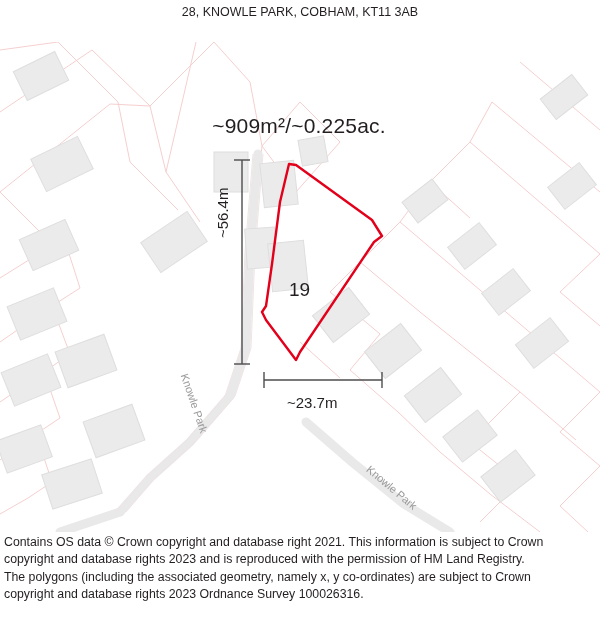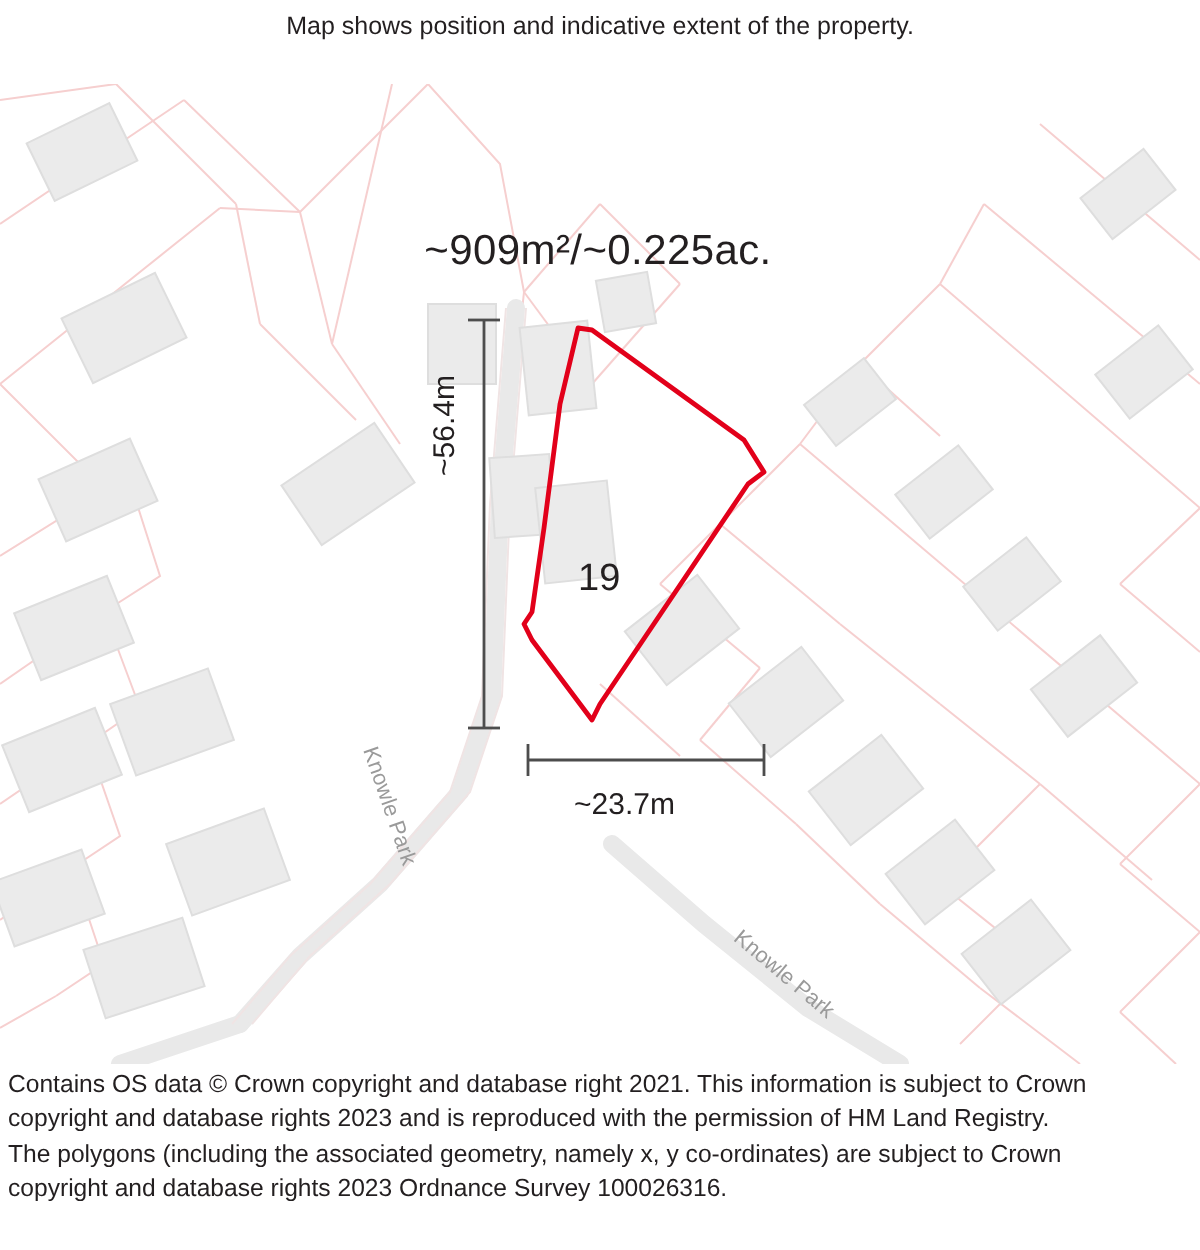--- a/index.html
+++ b/index.html
@@ -110,21 +110,21 @@
     color: #231f20;
   }
   .footer p {
     margin: 0;
   }
 </style>
 </head>
 <body>
 
 <div class="header">
-  <div class="subtitle">Map shows position and indicative extent of the property.</div>
+  <div class="title">28, KNOWLE PARK, COBHAM, KT11 3AB</div>
 </div>
 
 <div class="map-wrap">
 
   <svg class="map-svg" width="600" height="490" viewBox="0 0 600 490">
     <g stroke="#f6cfcf" stroke-width="1" fill="none">
       <path d="M0 8 L58 0"></path>
       <path d="M0 70 L92 8"></path>
       <path d="M0 150 L110 62"></path>
       <path d="M0 236 L64 196"></path>

